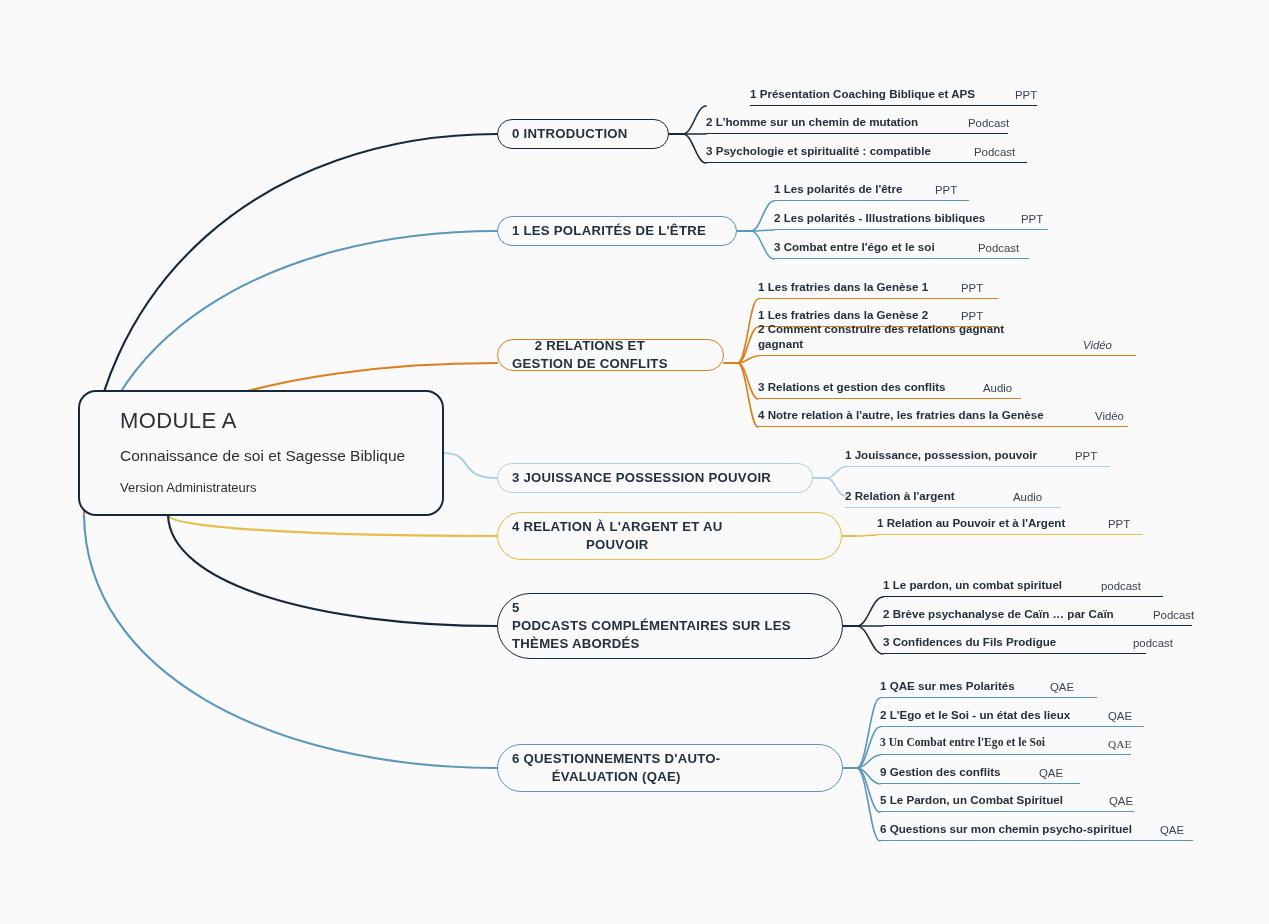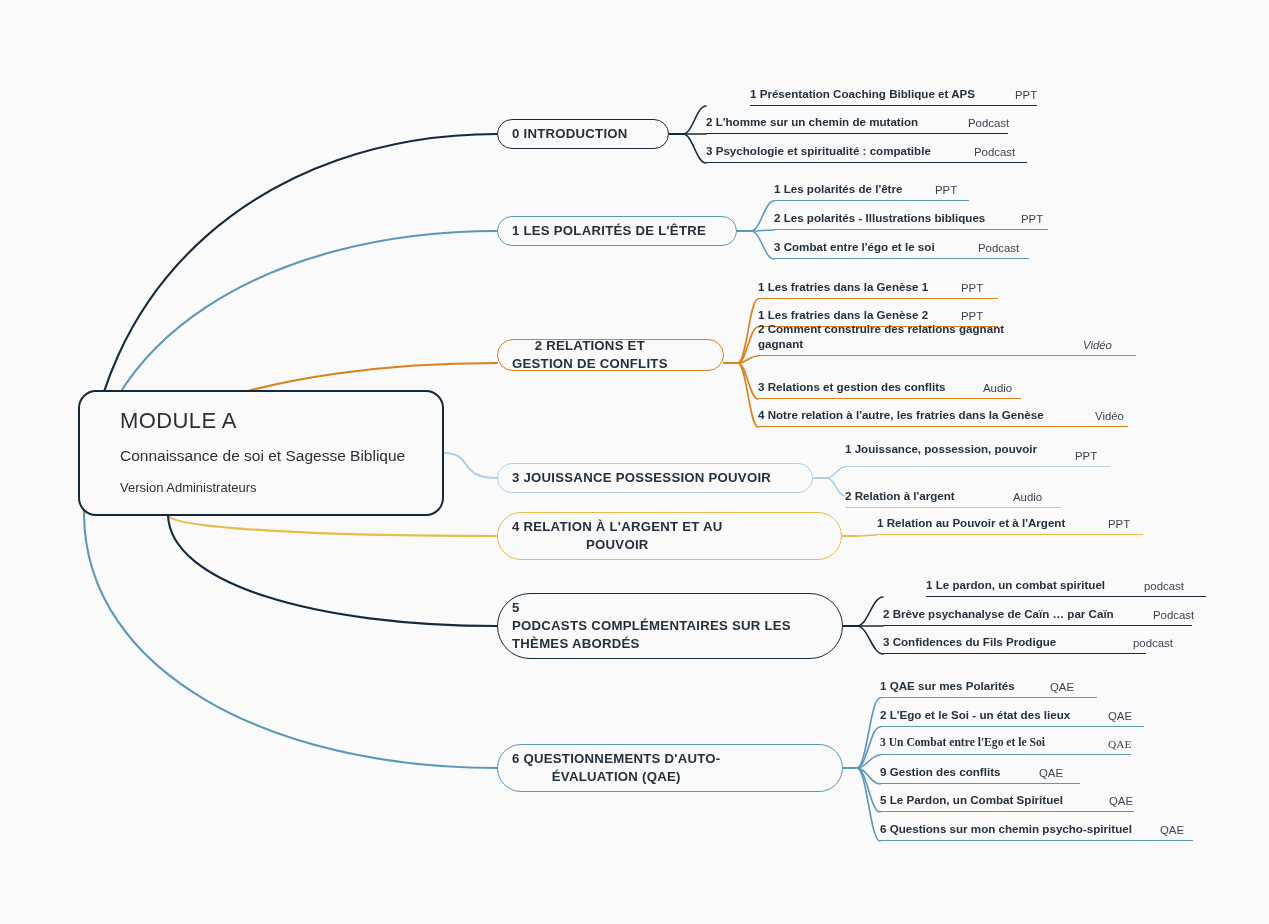--- a/index.html
+++ b/index.html
@@ -201,42 +201,42 @@
         <div class="leaf-text">3 Relations et gestion des conflits</div>
         <div class="leaf-media" style="position: absolute; left: 225px; bottom: 2px;">Audio</div>
       </div>
       <div class="leaf" style="left: 758px; top: 395px; width: 370px; height: 32px; border-bottom-color: rgb(217, 128, 31); position: absolute;">
         <div class="leaf-text">4 Notre relation à l'autre, les fratries dans la Genèse</div>
         <div class="leaf-media" style="position: absolute; left: 337px; bottom: 2px;">Vidéo</div>
       </div>
       <div class="branch-node" style="left: 497px; top: 463px; width: 316px; height: 30px; border-color: rgb(175, 208, 228);">
         <div class="branch-label">3 JOUISSANCE POSSESSION POUVOIR</div>
       </div>
-      <div class="leaf" style="left: 845px; top: 435px; width: 265px; height: 32px; border-bottom-color: rgb(175, 208, 228); position: absolute; align-items: center;">
+      <div class="leaf" style="left: 845px; top: 435px; width: 265px; height: 32px; border-bottom-color: rgb(175, 208, 228); position: absolute;">
         <div class="leaf-text">1 Jouissance, possession, pouvoir</div>
         <div class="leaf-media" style="position: absolute; left: 230px; bottom: 2px;">PPT</div>
       </div>
       <div class="leaf" style="left: 845px; top: 476px; width: 216px; height: 32px; border-bottom-color: rgb(175, 208, 228); position: absolute;">
         <div class="leaf-text">2 Relation à l'argent</div>
         <div class="leaf-media" style="position: absolute; left: 168px; bottom: 2px;">Audio</div>
       </div>
       <div class="branch-node" style="left: 497px; top: 512px; width: 345px; height: 48px; border-color: rgb(232, 188, 74);">
         <div class="branch-label">4 RELATION À L'ARGENT ET AU
 POUVOIR</div>
       </div>
       <div class="leaf" style="left: 877px; top: 503px; width: 266px; height: 32px; border-bottom-color: rgb(232, 188, 74); position: absolute;">
         <div class="leaf-text">1 Relation au Pouvoir et à l'Argent</div>
         <div class="leaf-media" style="position: absolute; left: 231px; bottom: 2px;">PPT</div>
       </div>
       <div class="branch-node" style="left: 497px; top: 593px; width: 346px; height: 66px; border-color: rgb(22, 41, 60);">
         <div class="branch-label" style="text-align: left;">5
 PODCASTS COMPLÉMENTAIRES SUR LES
 THÈMES ABORDÉS</div>
       </div>
-      <div class="leaf" style="left: 926px; top: 565px; width: 280px; height: 32px; border-bottom-color: rgb(22, 41, 60); position: absolute;">
+      <div class="leaf" style="left: 883px; top: 565px; width: 280px; height: 32px; border-bottom-color: rgb(22, 41, 60); position: absolute;">
         <div class="leaf-text">1 Le pardon, un combat spirituel</div>
         <div class="leaf-media" style="position: absolute; left: 218px; bottom: 2px;">podcast</div>
       </div>
       <div class="leaf" style="left: 883px; top: 594px; width: 309px; height: 32px; border-bottom-color: rgb(22, 41, 60); position: absolute;">
         <div class="leaf-text">2 Brève psychanalyse de Caïn … par Caïn</div>
         <div class="leaf-media" style="position: absolute; left: 270px; bottom: 2px;">Podcast</div>
       </div>
       <div class="leaf" style="left: 883px; top: 622px; width: 263px; height: 32px; border-bottom-color: rgb(22, 41, 60); position: absolute;">
         <div class="leaf-text">3 Confidences du Fils Prodigue</div>
         <div class="leaf-media" style="position: absolute; left: 250px; bottom: 2px;">podcast</div>

